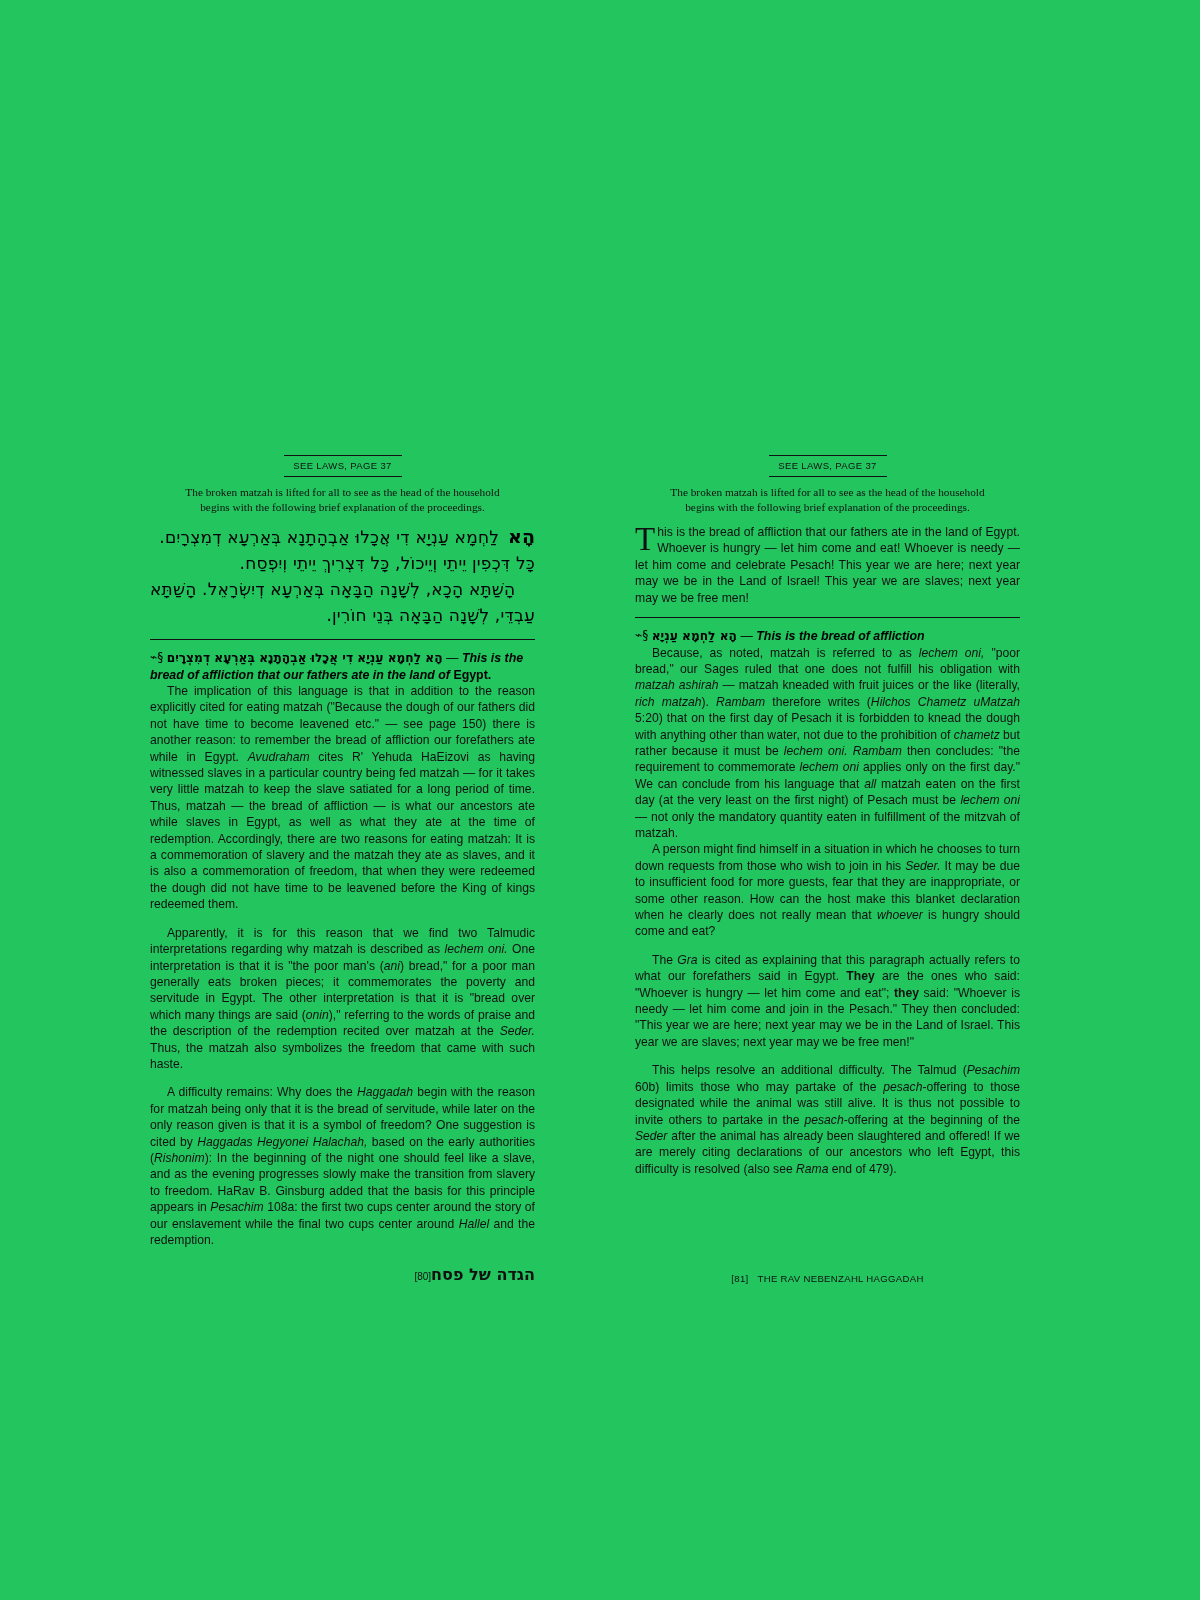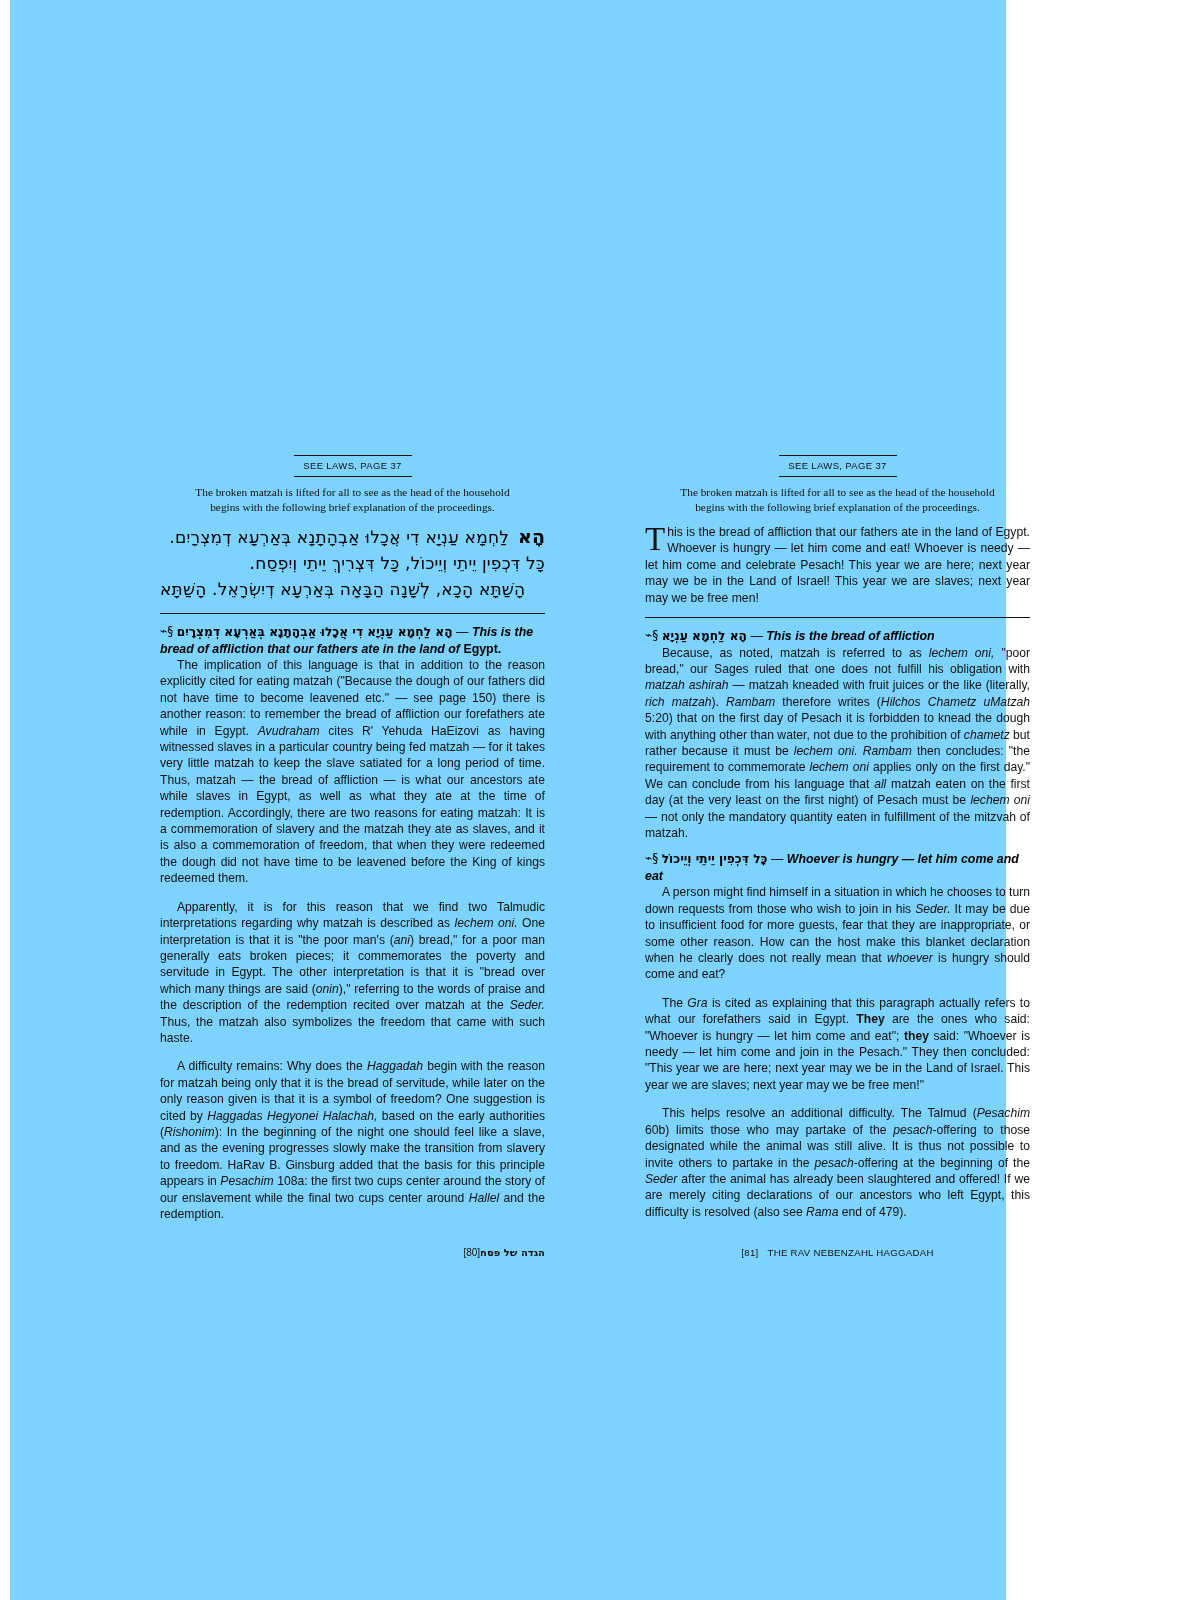--- a/index.html
+++ b/index.html
@@ -11,25 +11,25 @@
     width: 1200px;
     height: 1600px;
     font-family: "Liberation Sans", sans-serif;
     color: #111111;
     position: relative;
     overflow: hidden;
   }
 
   .page {
     position: absolute;
-    left: 10px;
+    left: 0;
     top: 0;
-    width: 996px;
+    width: 1200px;
     height: 1600px;
-    background: #7dd3fc;
+    background: #22c55e;
   }
 
   .spread {
     position: absolute;
     left: 150px;
     top: 455px;
     width: 890px;
     display: flex;
     gap: 100px;
   }
@@ -177,21 +177,21 @@
     font-size: 10px;
     color: #111;
   }
   .footer-left {
     text-align: right;
     font-family: "Liberation Sans", sans-serif;
   }
   .footer-left .heb {
     font-family: "DejaVu Sans", sans-serif;
     font-weight: bold;
-    font-size: 10px;
+    font-size: 16px;
     direction: rtl;
     unicode-bidi: embed;
   }
   .footer-left .folio { padding-left: 9px; }
   .footer-right {
     text-align: center;
     font-family: "Liberation Sans", sans-serif;
     letter-spacing: 0.3px;
     font-size: 9.6px;
   }
@@ -216,20 +216,21 @@
 
       <div class="instruction">
         <span>The broken matzah is lifted for all to see as the head of the household</span><br>
         <span>begins with the following brief explanation of the proceedings.</span>
       </div>
 
       <div class="hebrew-block">
         <div class="heb-line heb-line-1"><span class="heb-lead">הָא</span><span>לַחְמָא עַנְיָא דִי אֲכָלוּ אַבְהָתָנָא בְּאַרְעָא דְמִצְרָיִם.</span></div>
         <div class="heb-line heb-line-2">כָּל דִּכְפִין יֵיתֵי וְיֵיכוֹל, כָּל דִּצְרִיךְ יֵיתֵי וְיִפְסַח.</div>
         <div class="heb-line heb-line-3">הָשַׁתָּא הָכָא, לְשָׁנָה הַבָּאָה בְּאַרְעָא דְיִשְׂרָאֵל. הָשַׁתָּא</div>
+        <div class="heb-line heb-line-4">עַבְדֵּי, לְשָׁנָה הַבָּאָה בְּנֵי חוֹרִין.</div>
       </div>
 
       <div class="sep-rule"></div>
 
       <div class="lemma">
         <span class="fleuron">⌁§</span>
         <span class="heb">הָא לַחְמָא עַנְיָא דִי אֲכָלוּ אַבְהָתָנָא בְּאַרְעָא דְמִצְרָיִם</span>
         <span class="dash">—</span>
         <span class="trans">This is the bread of affliction that our fathers ate in the land of</span>
         <span class="trans-roman">Egypt.</span>
@@ -269,26 +270,20 @@
         <span class="fleuron">⌁§</span>
         <span class="heb">הָא לַחְמָא עַנְיָא</span>
         <span class="dash">—</span>
         <span class="trans">This is the bread of affliction</span>
       </div>
 
       <div class="body-text">
         <p>Because, as noted, matzah is referred to as <i>lechem oni,</i> "poor bread," our Sages ruled that one does not fulfill his obligation with <i>matzah ashirah</i> — matzah kneaded with fruit juices or the like (literally, <i>rich matzah</i>). <i>Rambam</i> therefore writes (<i>Hilchos Chametz uMatzah</i> 5:20) that on the first day of Pesach it is forbidden to knead the dough with anything other than water, not due to the prohibition of <i>chametz</i> but rather because it must be <i>lechem oni. Rambam</i> then concludes: "the requirement to commemorate <i>lechem oni</i> applies only on the first day." We can conclude from his language that <i>all</i> matzah eaten on the first day (at the very least on the first night) of Pesach must be <i>lechem oni</i> — not only the mandatory quantity eaten in fulfillment of the mitzvah of matzah.</p>
       </div>
 
-      <div class="lemma">
-        <span class="fleuron">⌁§</span>
-        <span class="heb">כָּל דִּכְפִין יֵיתֵי וְיֵיכוֹל</span>
-        <span class="dash">—</span>
-        <span class="trans">Whoever is hungry — let him come and eat</span>
-      </div>
 
       <div class="body-text">
         <p>A person might find himself in a situation in which he chooses to turn down requests from those who wish to join in his <i>Seder.</i> It may be due to insufficient food for more guests, fear that they are inappropriate, or some other reason. How can the host make this blanket declaration when he clearly does not really mean that <i>whoever</i> is hungry should come and eat?</p>
         <p>The <i>Gra</i> is cited as explaining that this paragraph actually refers to what our forefathers said in Egypt. <b>They</b> are the ones who said: "Whoever is hungry — let him come and eat"; <b>they</b> said: "Whoever is needy — let him come and join in the Pesach." They then concluded: "This year we are here; next year may we be in the Land of Israel. This year we are slaves; next year may we be free men!"</p>
         <p>This helps resolve an additional difficulty. The Talmud (<i>Pesachim</i> 60b) limits those who may partake of the <i>pesach</i>-offering to those designated while the animal was still alive. It is thus not possible to invite others to partake in the <i>pesach</i>-offering at the beginning of the <i>Seder</i> after the animal has already been slaughtered and offered! If we are merely citing declarations of our ancestors who left Egypt, this difficulty is resolved (also see <i>Rama</i> end of 479).</p>
       </div>
 
       <div class="footer footer-right">
         <span class="folio">[81]</span><span>THE RAV NEBENZAHL HAGGADAH</span>
       </div>

